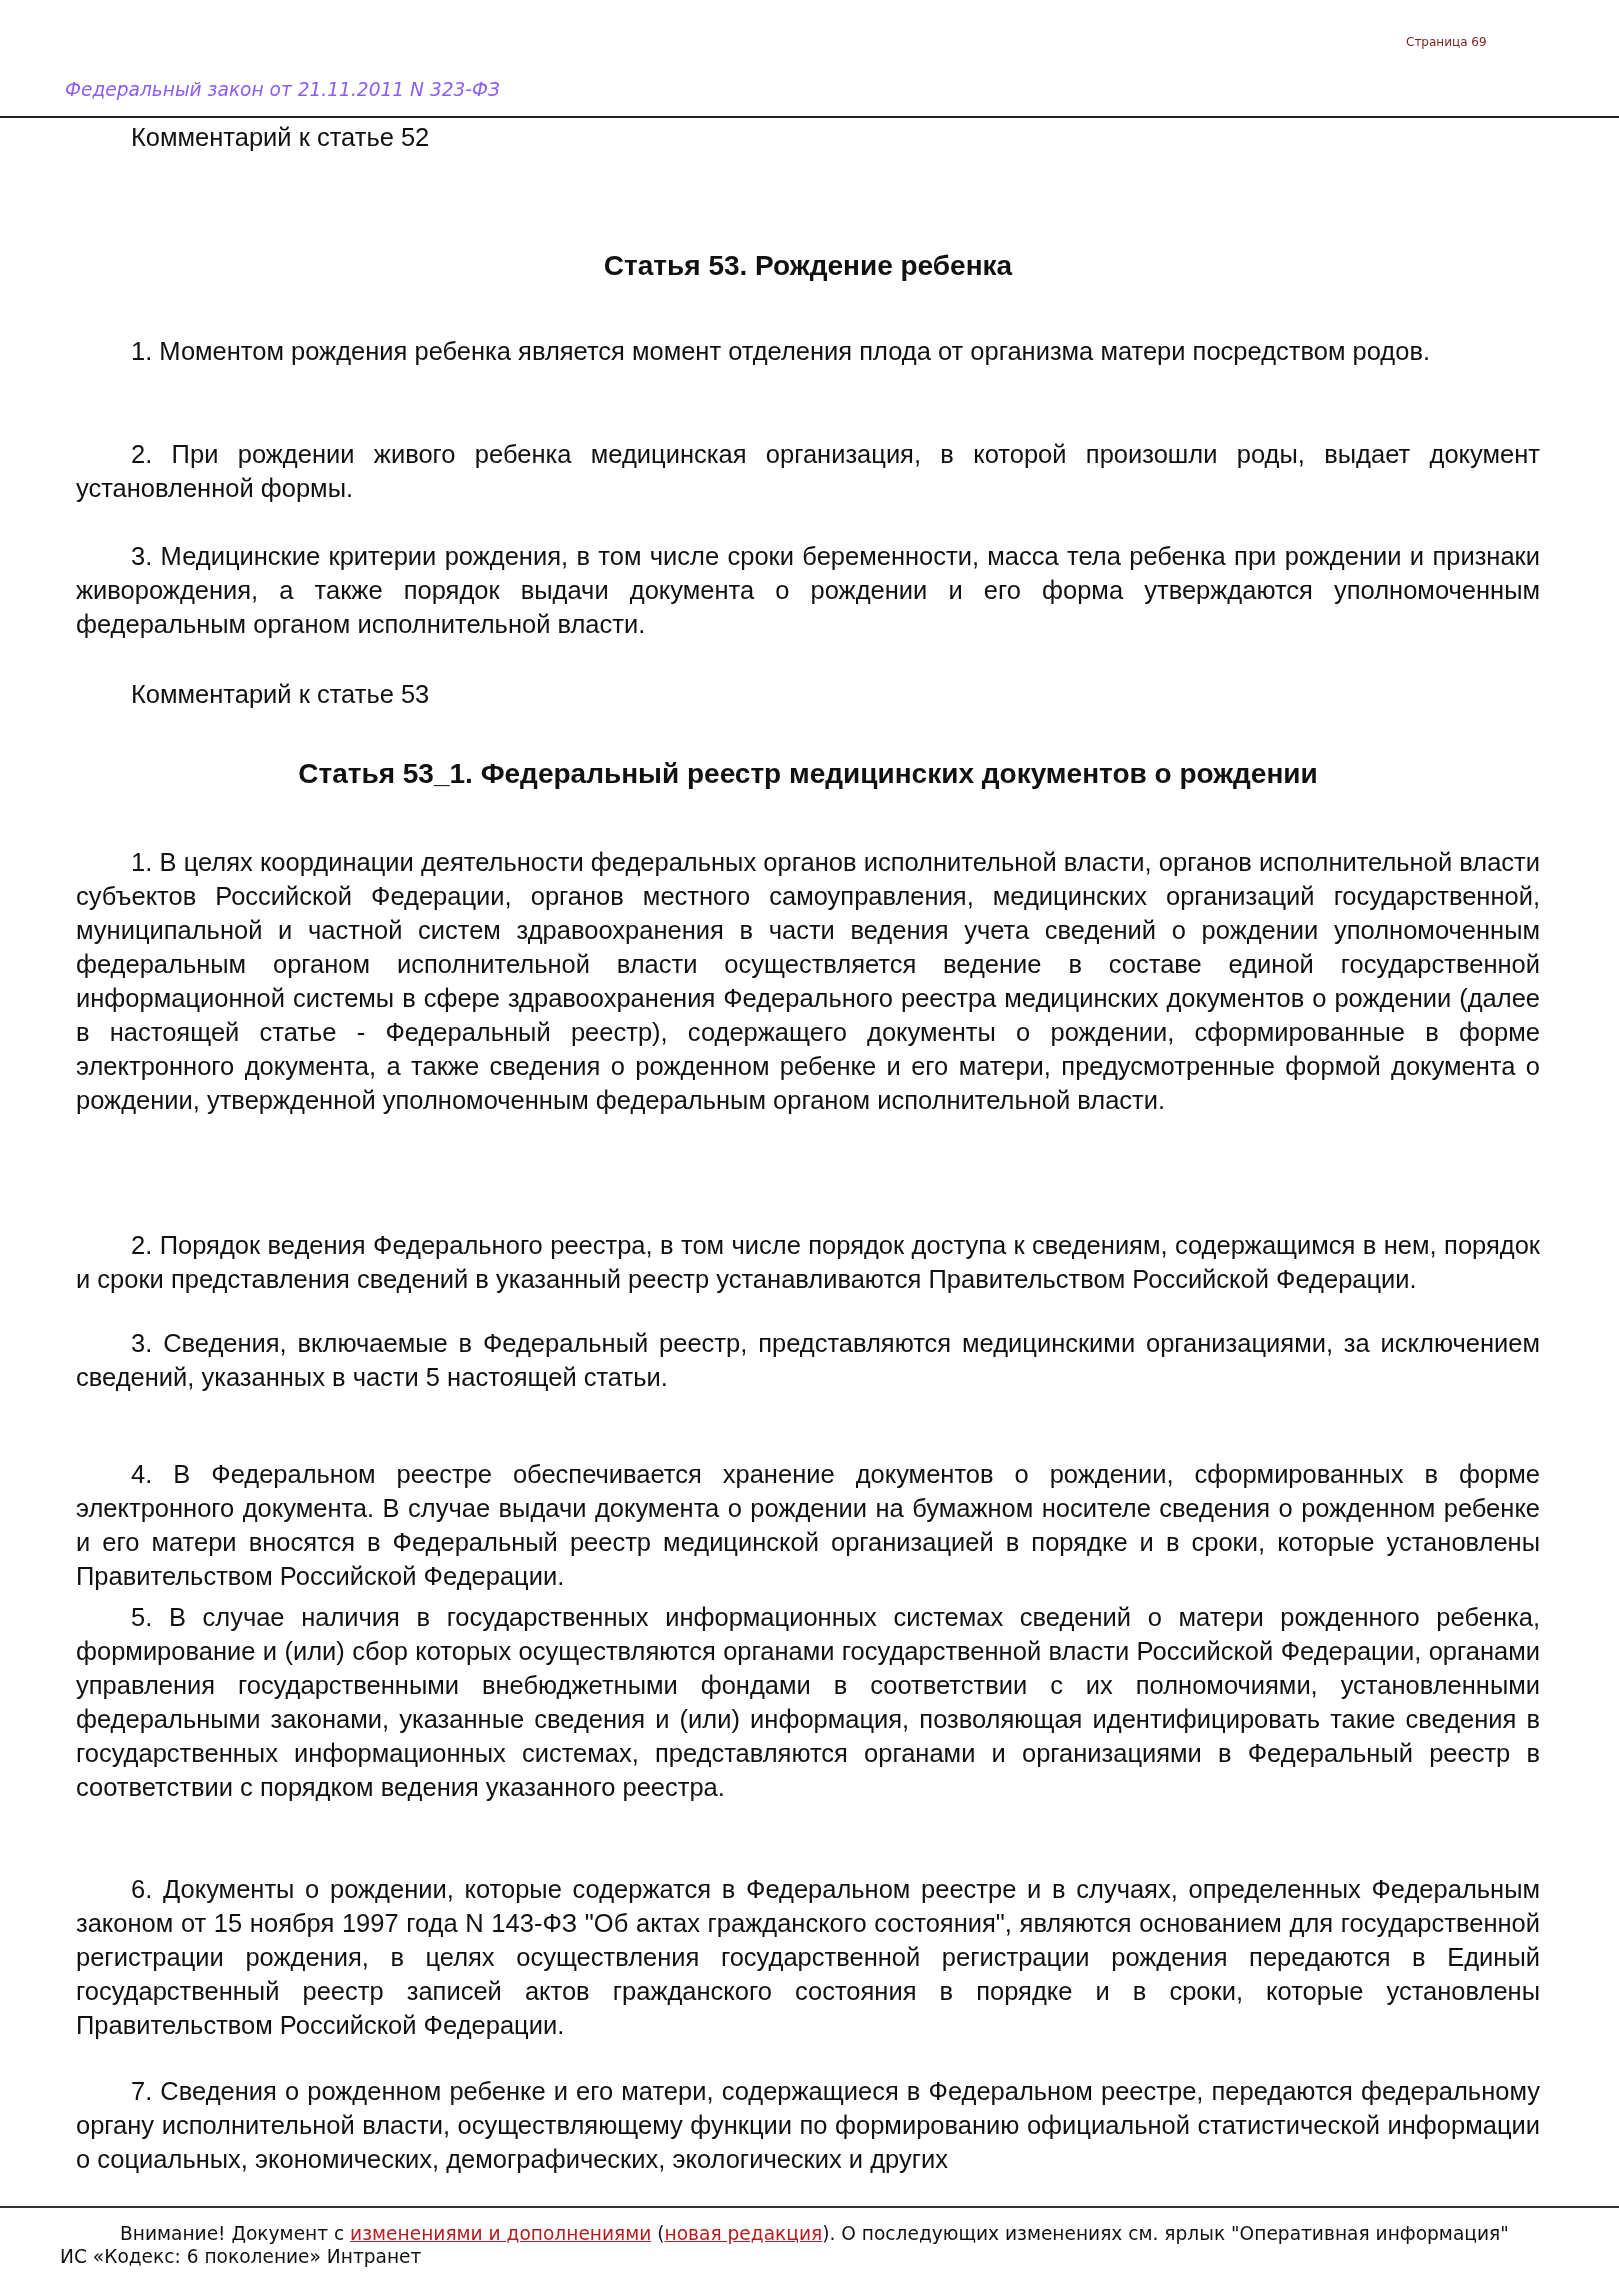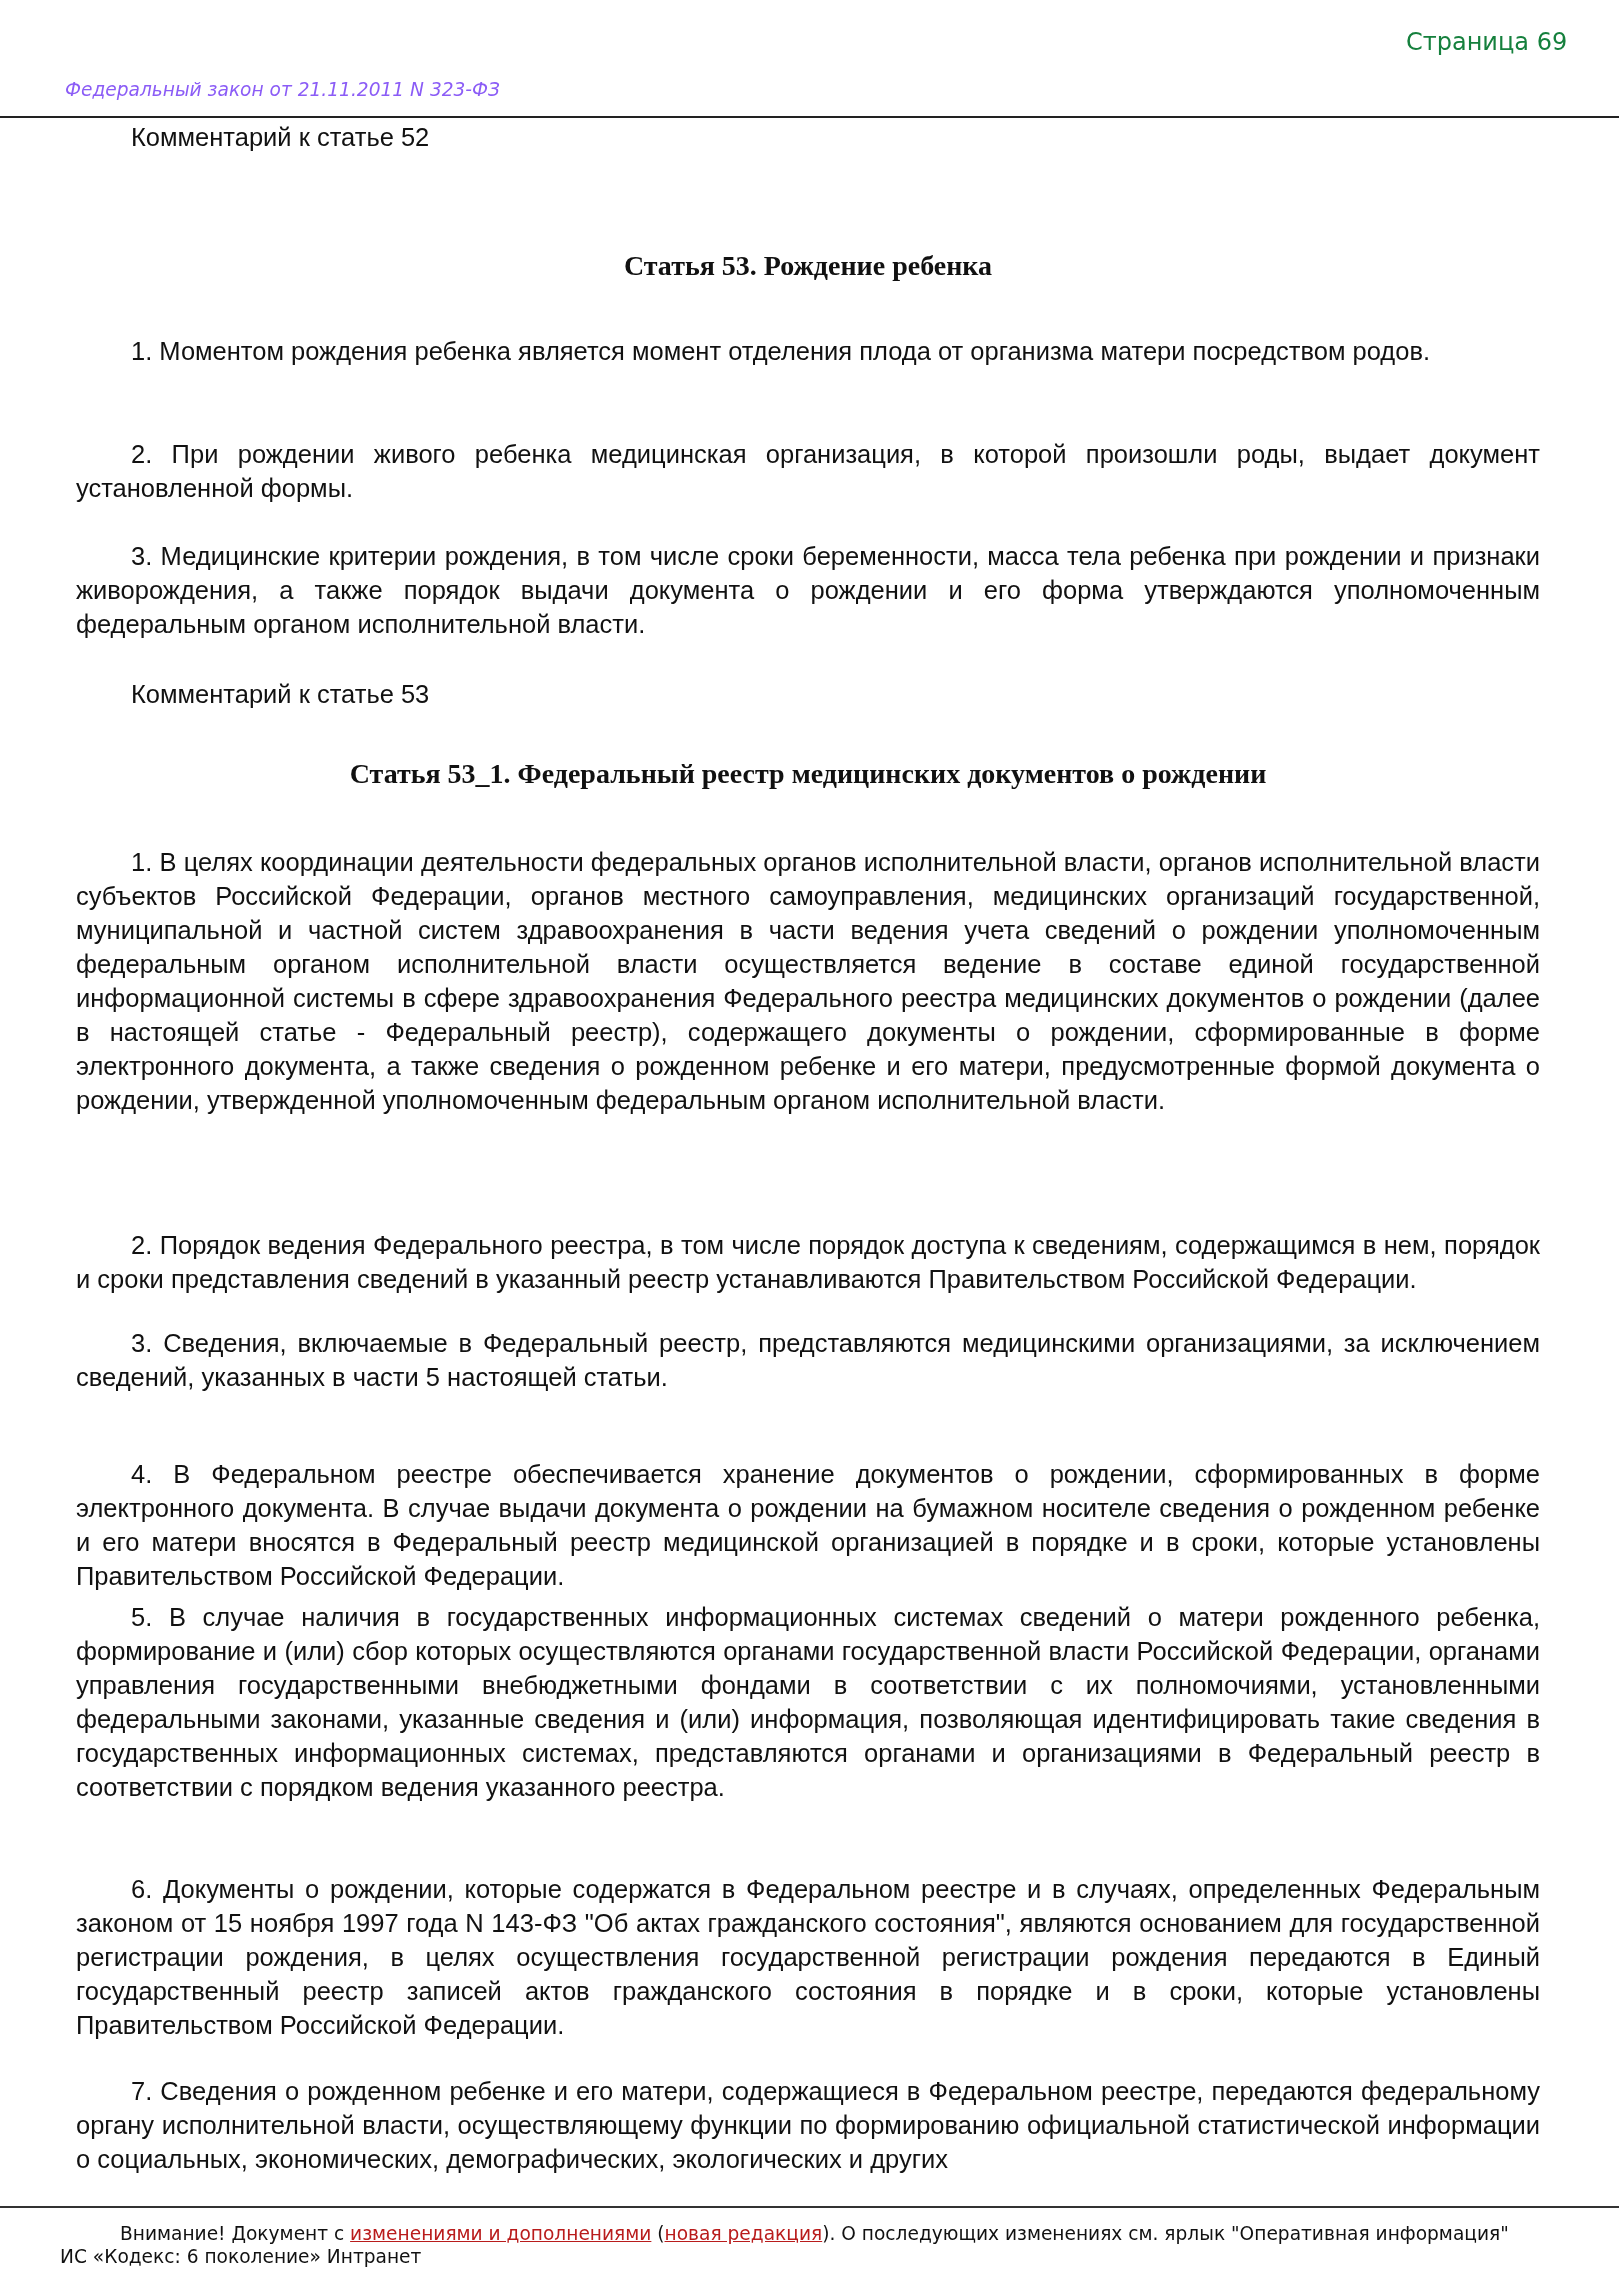--- a/index.html
+++ b/index.html
@@ -1,24 +1,24 @@
 <!DOCTYPE html>
 <html><head>
 <meta charset="utf-8">
 <style>
   html, body { margin: 0; padding: 0; background: #ffffff; }
   body { width: 1619px; height: 2292px; position: relative; overflow: hidden; color: #111; }
   .header { position: absolute; left: 0; top: 0; width: 1619px; height: 116px; border-bottom: 2px solid #222; font-family: "DejaVu Sans", sans-serif; }
   .header .title { position: absolute; left: 65px; top: 31px; width: 1313px; font-size: 18.6px; line-height: 23.5px; color: #111; }
-  .header .page-no { position: absolute; left: 1406px; top: 31px; font-size: 24px; line-height: 23.5px; color: #15803d; text-align: center; }
+  .header .page-no { position: absolute; left: 1406px; top: 31px; font-size: 12px; line-height: 23.5px; color: #7f1d1d; text-align: center; }
   .header .law { position: absolute; left: 65px; top: 78px; font-size: 18.6px; line-height: 23.5px; font-style: italic; color: #8b5cf6; }
 
   .content { position: absolute; left: 76px; top: 116px; width: 1464px; font-family: "Liberation Sans", sans-serif; font-size: 25.5px; line-height: 34px; color: #111; }
   .comment { margin: 0; padding-left: 55px; position: absolute; }
-  .art-title { position: absolute; left: 0; width: 1464px; text-align: center; font-weight: bold; font-size: 28px; font-family: Liberation Serif, serif; }
+  .art-title { position: absolute; left: 0; width: 1464px; text-align: center; font-weight: bold; font-size: 28px; }
   .para { position: absolute; left: 0; width: 1464px; text-align: justify; text-indent: 55px; margin: 0; }
 
   .footer { position: absolute; left: 0; top: 2206px; width: 1619px; border-top: 2.9px solid #333; font-family: "DejaVu Sans", sans-serif; font-size: 18.6px; line-height: 23.5px; color: #111; }
   .footer .notice { position: absolute; left: 120px; top: 13.7px; white-space: nowrap; }
   .footer .notice a { color: #b91c1c; text-decoration: underline; }
   .footer .system { position: absolute; left: 60px; top: 37px; }
 </style>
 </head>
 <body>
 

